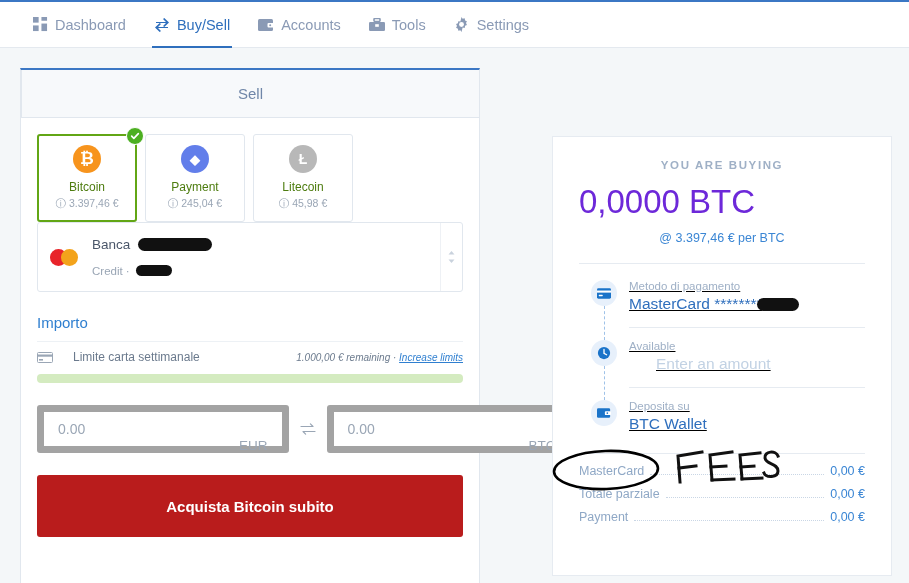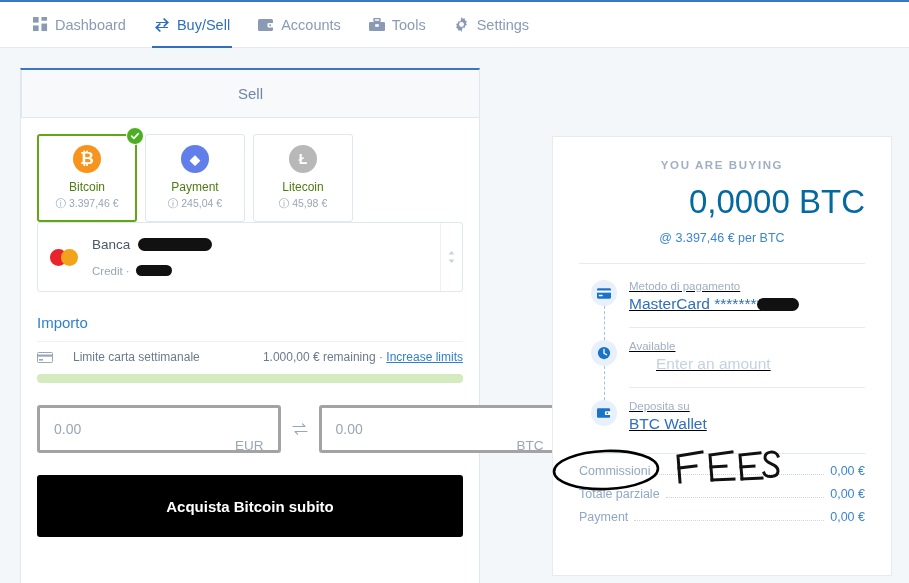--- a/index.html
+++ b/index.html
@@ -94,55 +94,55 @@
     width: 22px; align-self: stretch; border-left: 1px solid #eef1f5;
     display: flex; align-items: center; justify-content: center;
   }
 
   
   .limit-divider { border-top: 1px solid #edf1f5; margin-top: 2px; }
   .limit-row {
     display: flex; align-items: center; height: 30px; font-size: 12px; color: #6b7a8d; gap: 13px;
   }
   .limit-ico { width: 16px; height: 11px; margin-right: 7px; display: flex; }
-  .limit-right { margin-left: auto; font-size: 12px; color: #6b7a8d; }
+  .limit-right { margin-left: auto; font-size: 10px; color: #6b7a8d; font-style: italic; }
   .limit-right a { color: #2f7fd0; text-decoration: underline; }
   .progress { height: 9px; background: #d4ebc0; border-radius: 4px; margin-top: 2px; }
 
   
   .amounts { display: flex; align-items: center; gap: 10px; margin-top: 22px; }
   .amt {
-    flex: 1; height: 48px; border: 3px solid #a3a3a3; border-radius: 3px;
+    flex: 1; height: 48px; border: 7px solid #a3a3a3; border-radius: 3px;
     display: flex; align-items: center; padding: 0 14px; background: #fff;
   }
   .amt input {
     flex: 1; border: none; outline: none; font-size: 14px; color: #606e80;
     font-family: "Liberation Sans", sans-serif; background: transparent;
   }
   .amt input::placeholder { color: #9aa6b5; }
   .amt .cur { font-size: 13.5px; color: #9aa6b5; margin-top: 32px; }
   .swap { width: 22px; display: flex; align-items: center; justify-content: center; }
 
   .buybtn {
-    margin-top: 22px; height: 62px; background: #000000; border: none; border-radius: 3px;
+    margin-top: 22px; height: 62px; background: #b91c1c; border: none; border-radius: 3px;
     color: #ffffff; font-size: 15px; font-weight: bold; width: 100%;
     cursor: pointer; font-family: "Liberation Sans", sans-serif;
   }
 
   
   .summary {
     position: absolute; left: 552px; top: 88px; width: 340px; height: 440px;
     background: #ffffff; border: 1px solid #e6ebf1;
     padding: 22px 26px;
   }
   .you-buying {
     text-align: center; color: #9fb0c6; font-size: 11.5px;
     letter-spacing: 1.6px; font-weight: bold;
   }
-  .big-amt { text-align: right; color: #0369a1; font-size: 33px; margin-top: 12px; }
+  .big-amt { text-align: left; color: #6d28d9; font-size: 33px; margin-top: 12px; }
   .rate { text-align: center; color: #3b86d4; font-size: 12.5px; margin-top: 10px; }
   .hr { border-top: 1px solid #e6ebf1; margin: 18px 0 0; }
 
   
   .tl-step { display: flex; position: relative; text-decoration: underline; }
   .tl-left { width: 50px; display: flex; flex-direction: column; align-items: center; }
   .tl-circle {
     width: 26px; height: 26px; border-radius: 50%; background: #e7f0fb;
     display: flex; align-items: center; justify-content: center; flex: none;
   }
@@ -390,21 +390,21 @@
         </div>
         <div class="tl-body">
           <div class="tl-label">Deposita su</div>
           <div class="tl-value">BTC Wallet</div>
         </div>
       </div>
     </div>
 
     <div class="fees">
       <div class="fee-row">
-        <span>Commissioni</span>
+        <span>MasterCard</span>
         <span class="fee-dots"></span>
         <span class="fee-val">0,00 €</span>
       </div>
       <div class="fee-row">
         <span>Totale parziale</span>
         <span class="fee-dots"></span>
         <span class="fee-val">0,00 €</span>
       </div>
       <div class="fee-row">
         <span>Payment</span>

